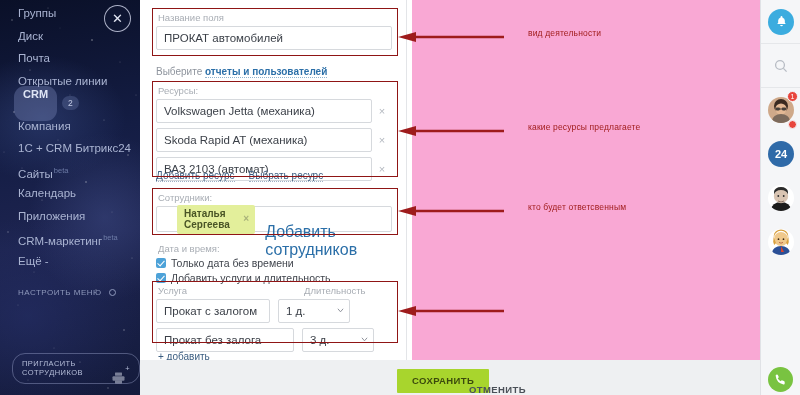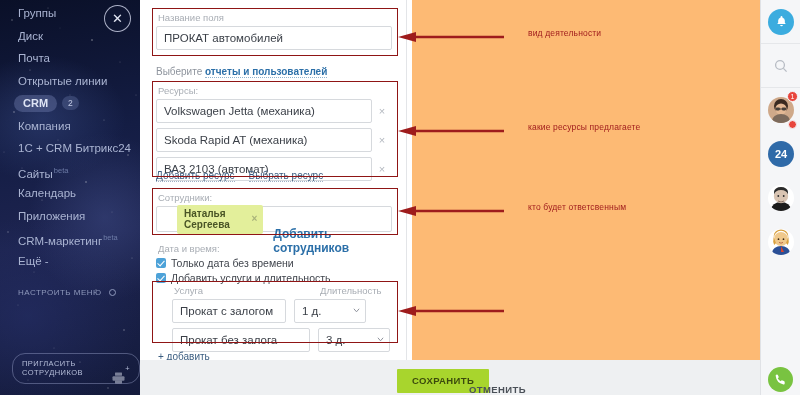--- a/index.html
+++ b/index.html
@@ -36,21 +36,21 @@
   .sb-item .beta {
     font-size: 7.5px; color: #6d7ba6; vertical-align: super; margin-left: 1px;
   }
   .sb-crm-row {
     position: relative; height: 22.5px; padding-left: 14px;
     display: flex; align-items: center; gap: 5px; cursor: pointer;
   }
   .sb-crm-pill {
     background: rgba(120,135,185,0.38);
     color: #dfe5f5; font-size: 11px; font-weight: bold;
-    padding: 2px 9px 3px; border-radius: 11px;
+    padding: 2px 9px 21px; border-radius: 11px;
   }
   .sb-crm-count {
     background: rgba(120,135,185,0.30);
     color: #c4ccE6; font-size: 8.5px;
     padding: 2px 6px 2px; border-radius: 9px;
   }
   #sb-settings {
     position: absolute; left: 18px; top: 288px;
     font-size: 8px; letter-spacing: .5px;
     color: #8e98bb; text-transform: uppercase; cursor: pointer;
@@ -79,21 +79,21 @@
     border: 1.5px solid rgba(210,215,235,0.8);
     display: flex; align-items: center; justify-content: center;
     color: #e5e9f6; font-size: 13px; cursor: pointer; z-index: 5;
     background: rgba(20,28,60,0.25);
   }
 
   
   #content {
     position: absolute; left: 140px; top: 0;
     width: 620px; height: 395px;
-    background: #fdba74;
+    background: #f9a8d4;
   }
   #panel {
     position: absolute; left: 0; top: 0;
     width: 267px; height: 360px;
     background: #fff;
     border-right: 1px solid #e3e5e8;
   }
   #panel2 {
     position: absolute; left: 267px; top: 0;
     width: 5px; height: 360px; background: #fff;
@@ -356,37 +356,37 @@
         <span class="link-dot">Выбрать ресурс</span>
       </div>
 
       <div style="position:absolute;left:16px;top:192px;width:236px;">
         <div class="fld-label">Сотрудники:</div>
         <div style="display:flex;align-items:center;border:1px solid #d6d9dd;border-radius:2px;background:#fff;height:26px;padding:0 20px;gap:10px;">
           <span class="emp-tag">
             <span>Наталья Сергеева</span>
             <span class="emp-tag-x">×</span>
           </span>
-          <span style="color:#2b6fa8;font-weight:bold;font-size:12px;cursor:pointer;margin-top:44px;">Добавить сотрудников</span>
+          <span style="color:#2b6fa8;font-weight:normal;font-size:16px;cursor:pointer;margin-top:44px;">Добавить сотрудников</span>
         </div>
       </div>
 
       <div style="position:absolute;left:16px;top:243px;width:236px;">
         <div class="fld-label">Дата и время:</div>
         <div class="chk-row">
           <span class="chk"></span>
           <span class="chk-lbl">Только дата без времени</span>
         </div>
         <div class="chk-row">
           <span class="chk"></span>
           <span class="chk-lbl">Добавить услуги и длительность</span>
         </div>
       </div>
 
-      <div style="position:absolute;left:16px;top:285px;width:236px;margin-left:16px;">
+      <div style="position:absolute;left:16px;top:285px;width:236px;">
         <div style="display:flex;">
           <div class="fld-label" style="width:146px;">Услуга</div>
           <div class="fld-label">Длительность</div>
         </div>
         <div style="display:flex;gap:8px;margin-bottom:5px;">
           <input class="txt-input" style="width: 114px;" value="Прокат с залогом">
           <div class="sel-wrap">
             <input class="txt-input" value="1 д." style="">
             <svg class="sel-chev" viewBox="0 0 8 8">
                 <path d="M1 2 L4 5.5 L7 2" stroke="#8b9099" stroke-width="1.1" fill="none"></path>

